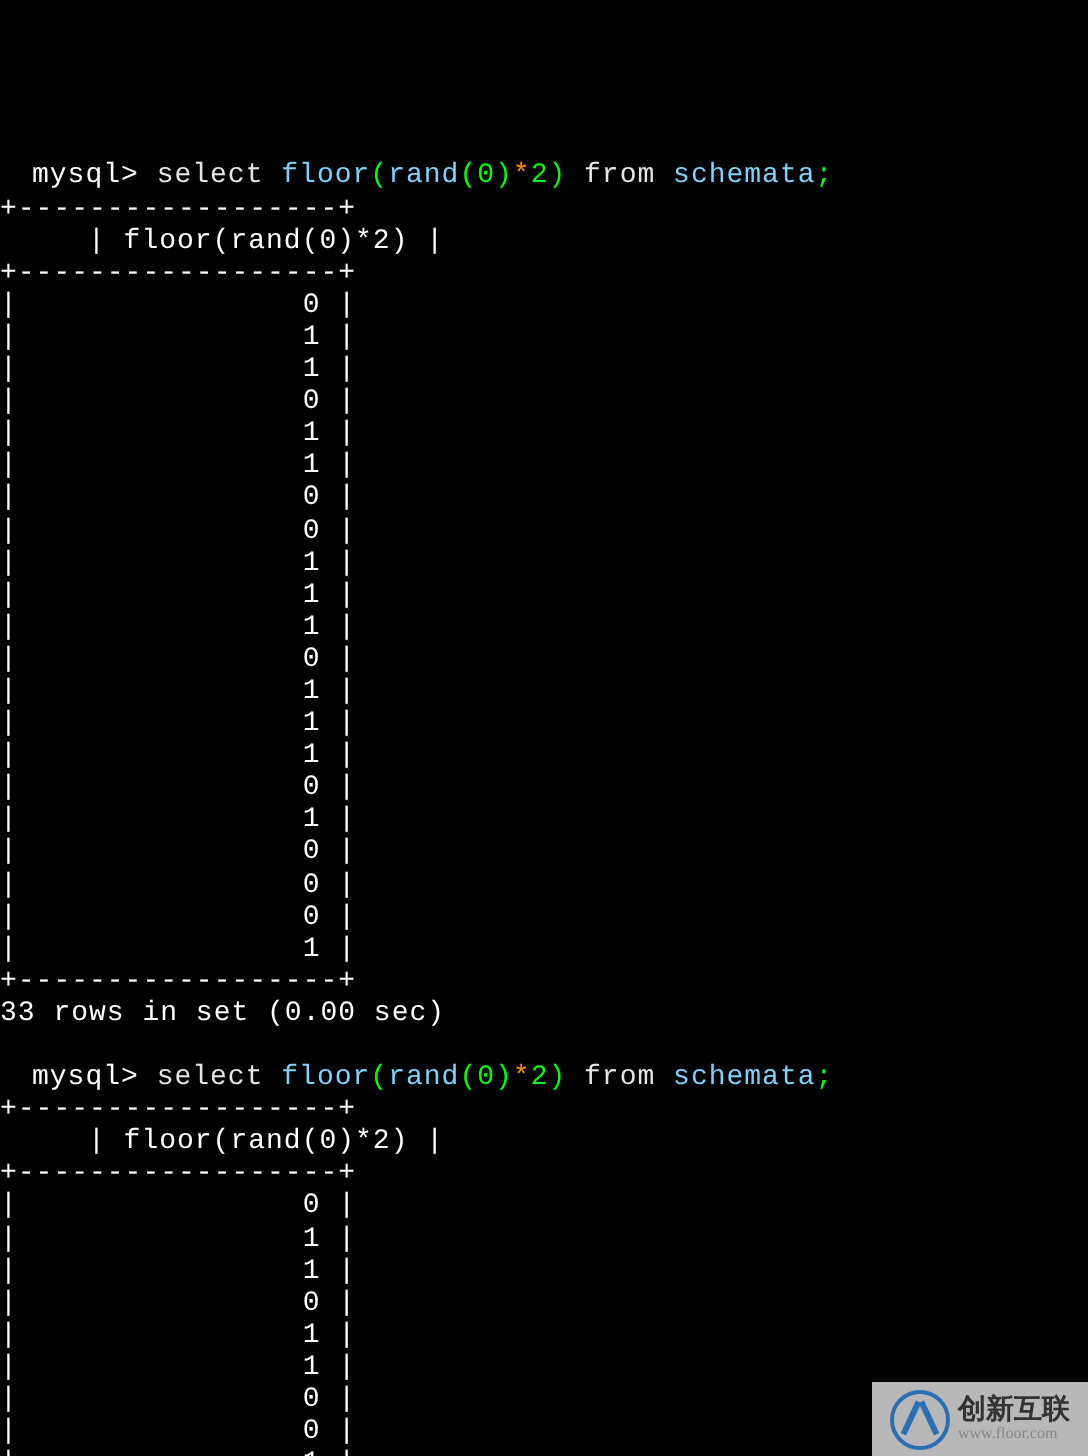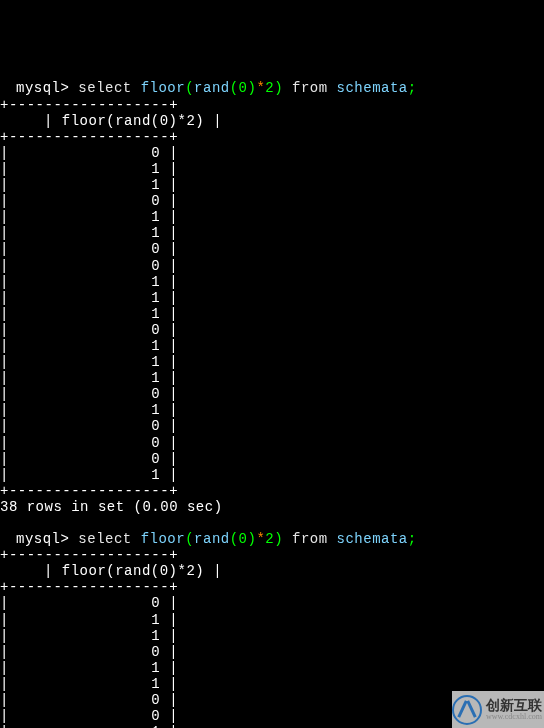--- a/index.html
+++ b/index.html
@@ -49,25 +49,26 @@
     .data-row {
       color: #ffffff;
     }
     .status {
       color: #ffffff;
     }
     .logo-wrap {
       position: fixed;
       bottom: 0;
       right: 0;
-      width: 92px;
+      width: 108px;
       height: 37px;
       background: rgba(255,255,255,0.72);
       display: flex;
       align-items: center;
+      justify-content: center;
     }
     .logo-inner {
       display: flex;
       align-items: center;
       gap: 4px;
     }
     .logo-mark {
       width: 26px;
       height: 26px;
       border: 2px solid #2b6fb3;
@@ -134,21 +135,21 @@
 <span class="data-row">|                1 |</span>
 <span class="data-row">|                1 |</span>
 <span class="data-row">|                1 |</span>
 <span class="data-row">|                0 |</span>
 <span class="data-row">|                1 |</span>
 <span class="data-row">|                0 |</span>
 <span class="data-row">|                0 |</span>
 <span class="data-row">|                0 |</span>
 <span class="data-row">|                1 |</span>
 <span class="border-line">+------------------+</span>
-<span class="status">38 rows in set (0.00 sec)</span>
+<span class="status">33 rows in set (0.00 sec)</span>
 
 <span><span class="prompt-label">mysql&gt;</span> <span class="keyword">select</span> <span class="func">floor</span><span class="punc">(</span><span class="func">rand</span><span class="punc">(</span><span class="num">0</span><span class="punc">)</span><span class="star">*</span><span class="num">2</span><span class="punc">)</span> <span class="keyword">from</span> <span class="ident">schemata</span><span class="punc">;</span></span>
 <span class="border-line">+------------------+</span>
 <span class="header-cell">| floor(rand(0)*2) |</span>
 <span class="border-line">+------------------+</span>
 <span class="data-row">|                0 |</span>
 <span class="data-row">|                1 |</span>
 <span class="data-row">|                1 |</span>
 <span class="data-row">|                0 |</span>
 <span class="data-row">|                1 |</span>
@@ -160,19 +161,19 @@
 
 
 
 </div>
 
 <div class="logo-wrap">
   <div class="logo-inner">
     <div class="logo-mark"></div>
     <div class="logo-txt">
       <span class="big">创新互联</span>
-      <span class="small">www.cdcxhl.com</span>
+      <span class="small">www.floor.com</span>
     </div>
   </div>
 </div>
 
 
 
 
 </body></html>

